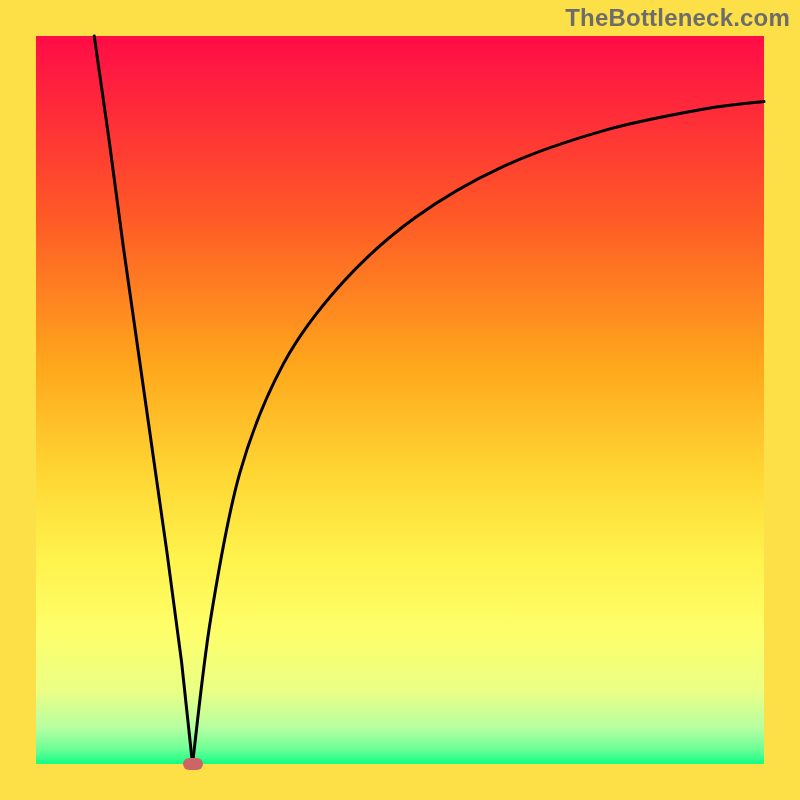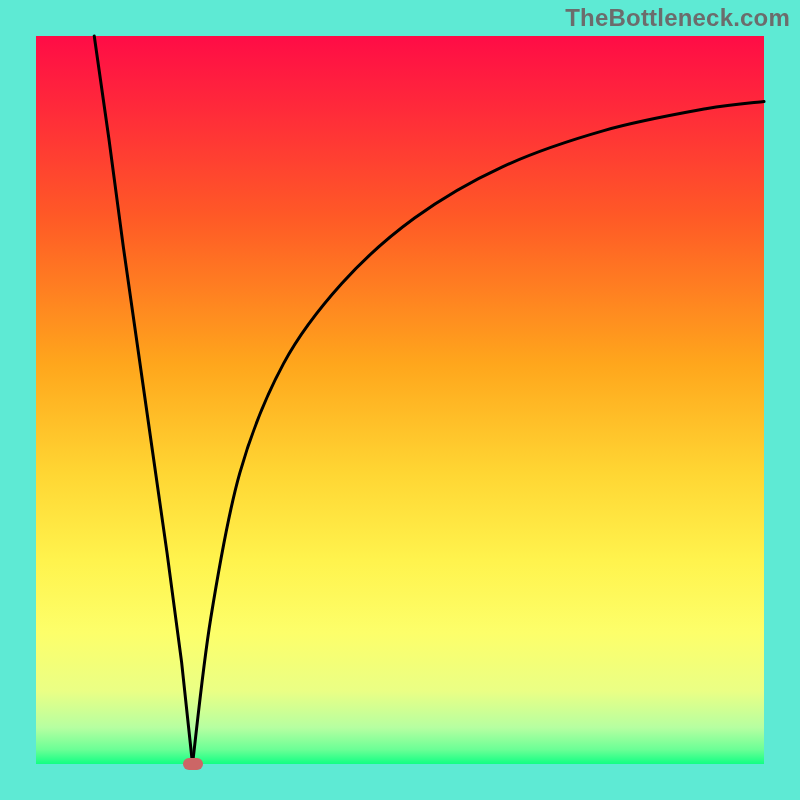--- a/index.html
+++ b/index.html
@@ -7,21 +7,21 @@
     padding: 0;
     width: 800px;
     height: 800px;
     overflow: hidden;
     background: #000;
   }
   .frame {
     position: relative;
     width: 800px;
     height: 800px;
-    background: #5eead4;
+    background: #fde047;
   }
   .plot-area {
     position: absolute;
     left: 36px;
     top: 36px;
     width: 728px;
     height: 728px;
     background: linear-gradient(
       to bottom,
       #ff0c46 0%,

